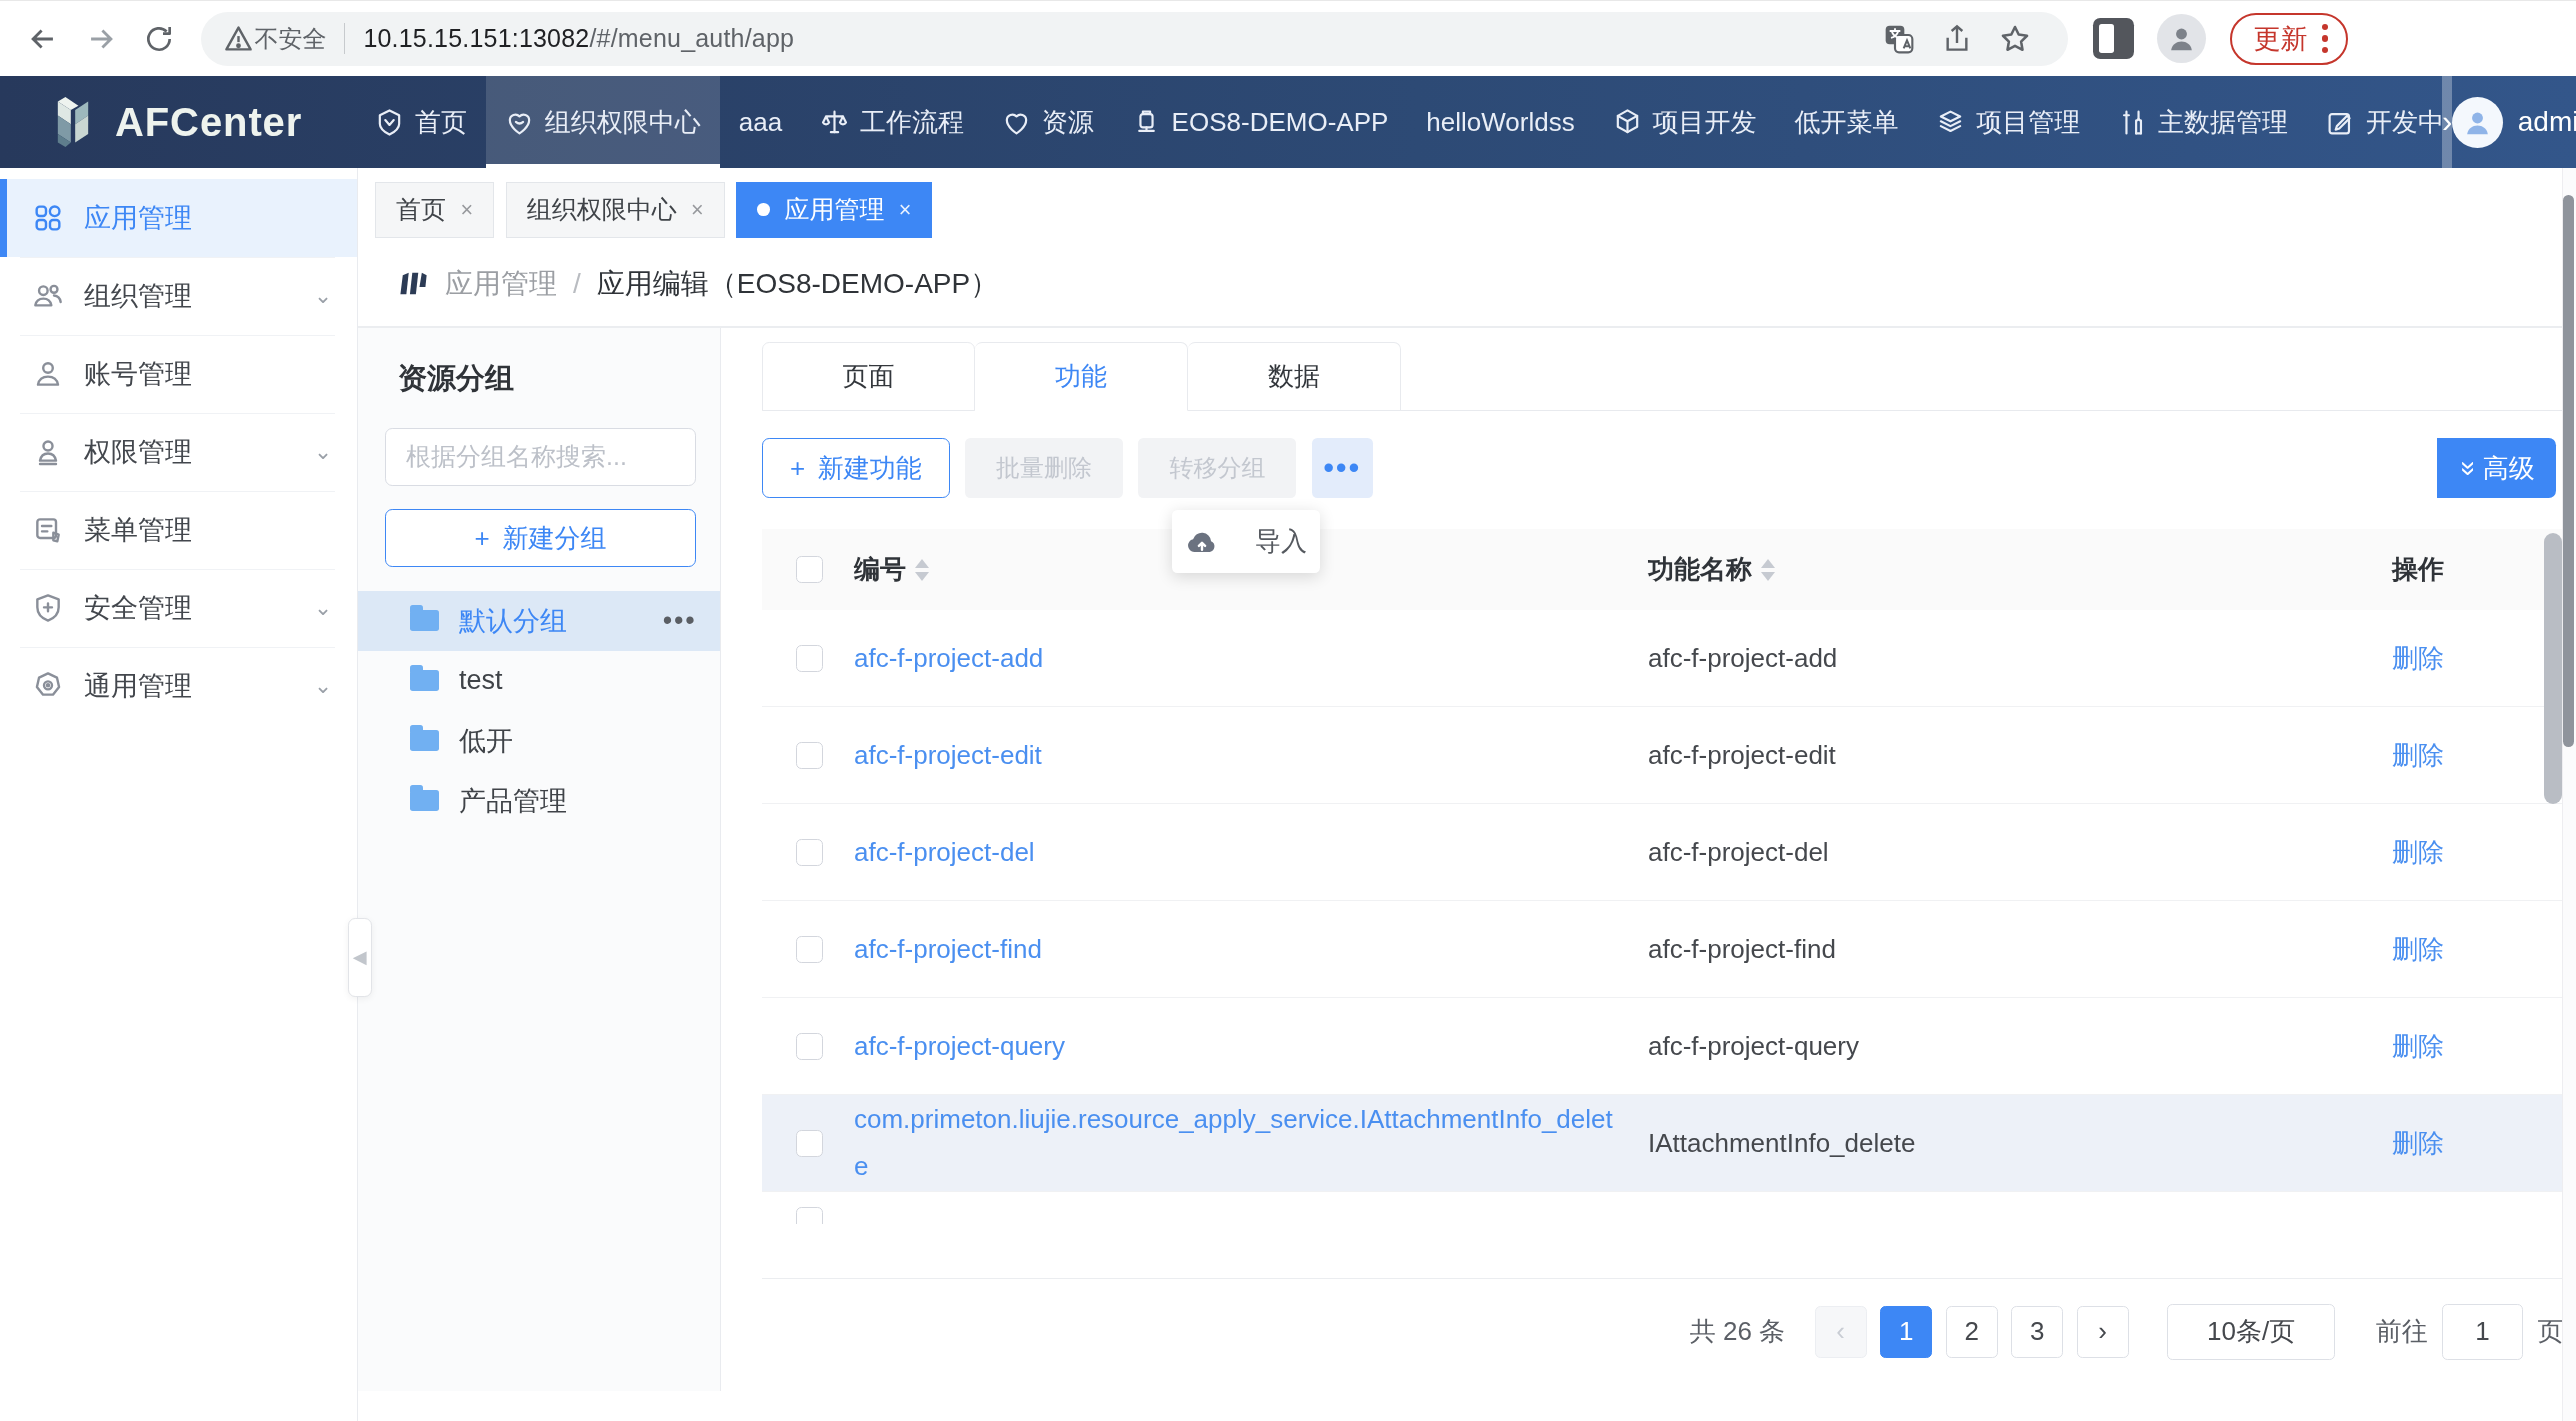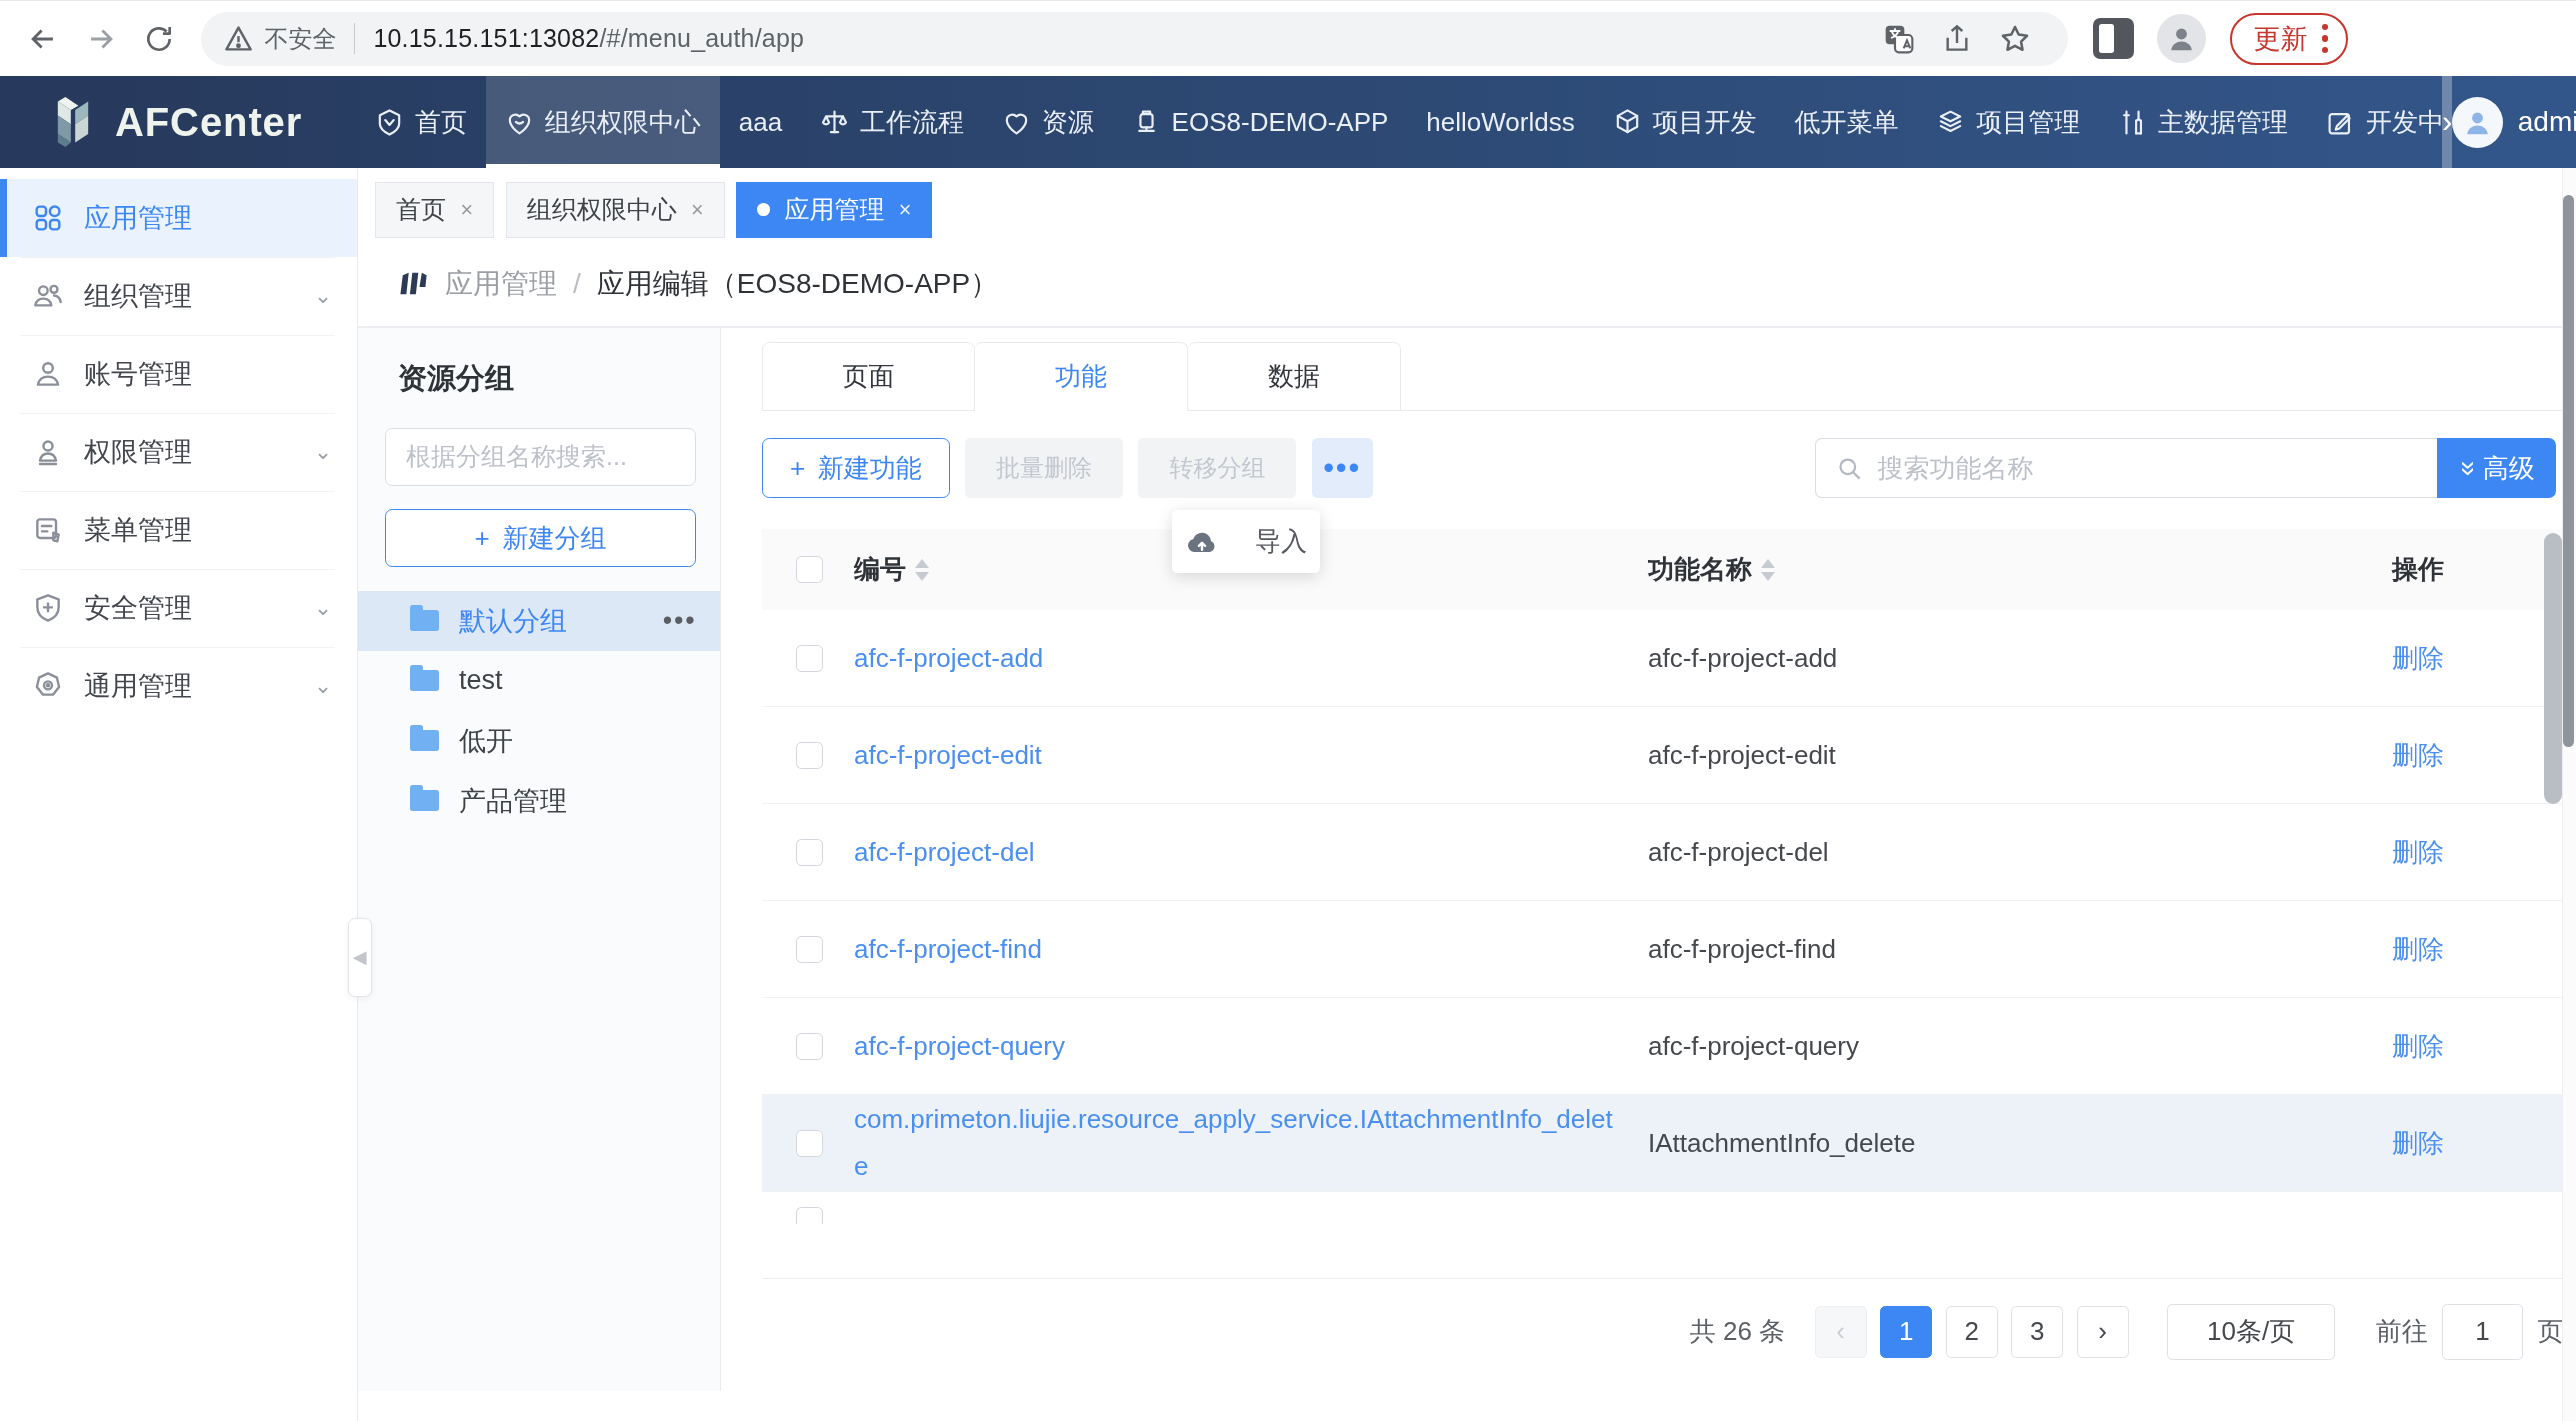--- a/index.html
+++ b/index.html
@@ -6,21 +6,21 @@
   html,body { width:2576px; height:1421px; overflow:hidden; background:#fff;
     font-family:"Liberation Sans","DejaVu Sans",sans-serif; font-size:25px; color:#333; }
   .icon { display:inline-flex; align-items:center; justify-content:center; }
   .icon svg { display:block; }
 
   
   .browser { position:absolute; left:0; top:0; width:2576px; height:76px; background:#fff; display:flex; align-items:center; border-top:0.9px solid #e8e8e8;}
   .b-btn { width:58px; height:58px; display:flex; align-items:center; justify-content:center; color:#5f6368; }
   .b-btn:first-child{ margin-left:14.4px; }
   .urlbar { flex:0 0 auto; width:1867px; height:54px; margin-left:12.6px; background:#f1f3f4; border-radius:29px; display:flex; align-items:center; padding:0 23.5px; }
-  .sec { display:flex; align-items:center; gap:11px; color:#5f6368; font-size:24px; }
+  .sec { display:flex; align-items:center; gap:1px; color:#5f6368; font-size:24px; }
   .sec-sep { width:0.9px; height:31px; background:#c7cacd; margin:0 18px; }
   .url { font-size:25px; color:#202124; letter-spacing:0.2px; white-space:nowrap; }
   .url .path { color:#5f6368; }
   .urlbar .spacer { flex:1; }
   .b-right { display:flex; align-items:center; gap:23.5px; margin-left:25px; }
   .panel-toggle { width:41px; height:41px; background:#53565c; border-radius:7.2px; position:relative; }
   .panel-toggle::after{ content:""; position:absolute; left:6.3px; top:6.3px; bottom:6.3px; width:14.4px; background:#fff; border-radius:2.7px; }
   .b-avatar { width:49px; height:49px; border-radius:50%; background:#e2e4e8; display:flex; align-items:center; justify-content:center; }
   .update-pill { height:52px; border:2.7px solid #c5362c; border-radius:29px; color:#c5362c; display:flex; align-items:center; gap:14.4px; padding:0 18px 0 21.6px; font-size:27px; margin-right:18px; }
   .vdots { display:inline-flex; flex-direction:column; gap:5.4px; }
@@ -501,29 +501,20 @@
 
         <div class="toolbar">
           <div class="btn-primary-ghost">
             <span>+</span>
             <span>新建功能</span>
           </div>
           <div class="btn-disabled">批量删除</div>
           <div class="btn-disabled">转移分组</div>
           <div class="btn-more">•••</div>
           <div class="searchgrp">
-            <div class="searchbox">
-              <span class="icon">
-                <svg width="27" height="27" viewBox="0 0 24 24" fill="none" stroke="#b4b8c0" stroke-width="2">
-                    <circle cx="10.5" cy="10.5" r="6.5"></circle>
-                    <path d="M15.5 15.5 21 21"></path>
-                  </svg>
-              </span>
-              <input type="text" placeholder="搜索功能名称" style="">
-            </div>
             <div class="btn-adv">
               <span class="dbl-chev">«</span>
               <span>高级</span>
             </div>
           </div>
           <div class="import-pop">
             <span class="icon">
               <svg width="34" height="34" viewBox="0 0 24 24">
                   <path d="M6.5 19a4.5 4.5 0 0 1-.8-8.9A6.5 6.5 0 0 1 18.4 11.4 4 4 0 0 1 17.5 19z" fill="#6b7280"></path>
                   <path d="M12 17.5v-4.4M12 12.6l-2.2 2.2M12 12.6l2.2 2.2" stroke="#fff" stroke-width="1.7" fill="none" stroke-linecap="round"></path>

